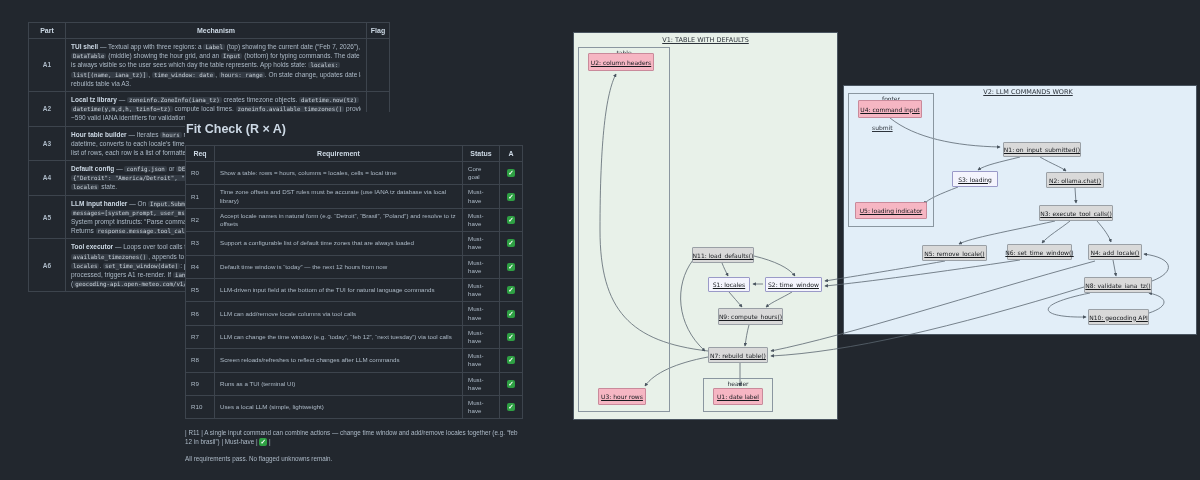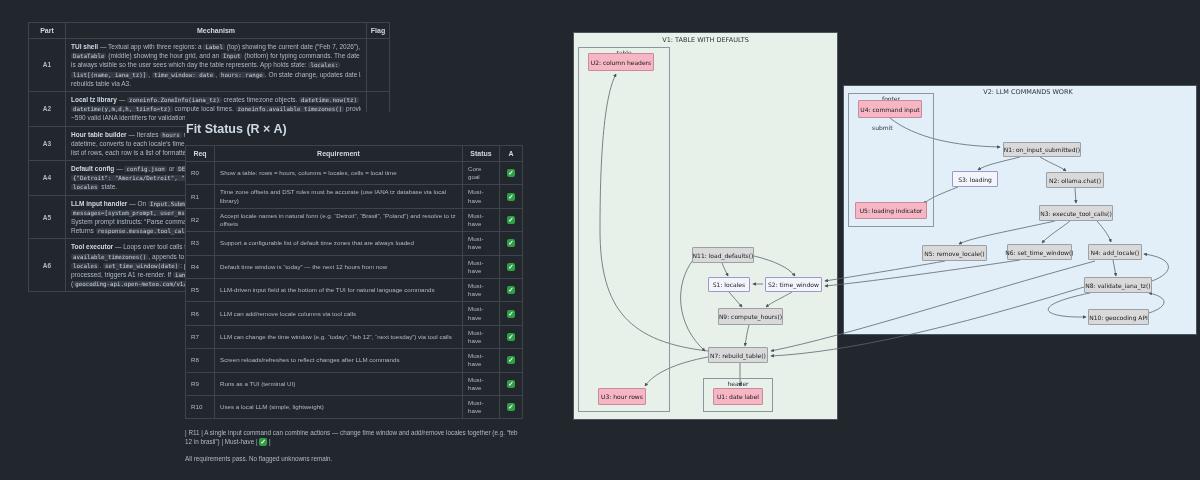--- a/index.html
+++ b/index.html
@@ -31,21 +31,21 @@
     display:inline-block;width:8px;height:8px;background:#2ea043;border-radius:2px;
     color:#fff;font-size:6.5px;line-height:8px;text-align:center;font-weight:bold;
   }
   .note{font-size:6.3px;color:#adbac7;margin-top:9px;line-height:9px;width:336px;}
   .footer-line{font-size:6.3px;color:#adbac7;margin-top:9px;}
   
   .bgbox{position:absolute;z-index:1;border:1px solid #4a5560;box-sizing:border-box;}
   #v1-bg{left:573px;top:32px;width:265px;height:388px;background:#e8f1e9;}
   #v2-bg{left:843px;top:85px;width:354px;height:250px;background:#e2eef8;}
   #edges{position:absolute;left:0;top:0;z-index:2;pointer-events:none;}
-  .dg{position:absolute;z-index:3;font-family:"DejaVu Sans",sans-serif;}
+  .dg{position:absolute;z-index:3;font-family:"DejaVu Sans",sans-serif;text-decoration:underline;}
   .diagram-title{font-size:6.5px;color:#2d333b;text-align:center;}
   .subbox{border:1px solid #8a96a0;box-sizing:border-box;}
   .subbox-label{position:absolute;top:1px;left:0;width:100%;text-align:center;font-size:6px;color:#2d333b;}
   .dnode{
     display:flex;align-items:center;justify-content:center;white-space:nowrap;
     font-size:6px;color:#16191d;border:1px solid;border-radius:1px;box-sizing:border-box;padding:0 2px;
   }
   .pink{background:#f6b6c3;border-color:#c98a9b;}
   .grey{background:#d9d9d9;border-color:#9aa0a6;}
   .lav{background:#f4f4fd;border-color:#9a9ac8;}
@@ -194,21 +194,21 @@
             <div class="mline"><span>processed, triggers A1 re-render. If </span><span class="code">iana_tz</span><span> v</span></div>
             <div class="mline"><span>(</span><span class="code">geocoding-api.open-meteo.com/v1/search?</span></div>
           </td>
       <td></td>
     </tr>
   </tbody>
     </table>
 </div>
 
 <div class="panel" id="fit-panel">
-  <div id="fit-title">Fit Status (R × A)</div>
+  <div id="fit-title">Fit Check (R × A)</div>
   <table class="dark" id="fit-table" style="width:338px;">
     <tbody>
         <tr>
       <th style="width:22px;">Req</th>
       <th>Requirement</th>
       <th style="width:30px;">Status</th>
       <th style="width:16px;">A</th>
     </tr>
     <tr>
       <td class="reqid">R0</td>

